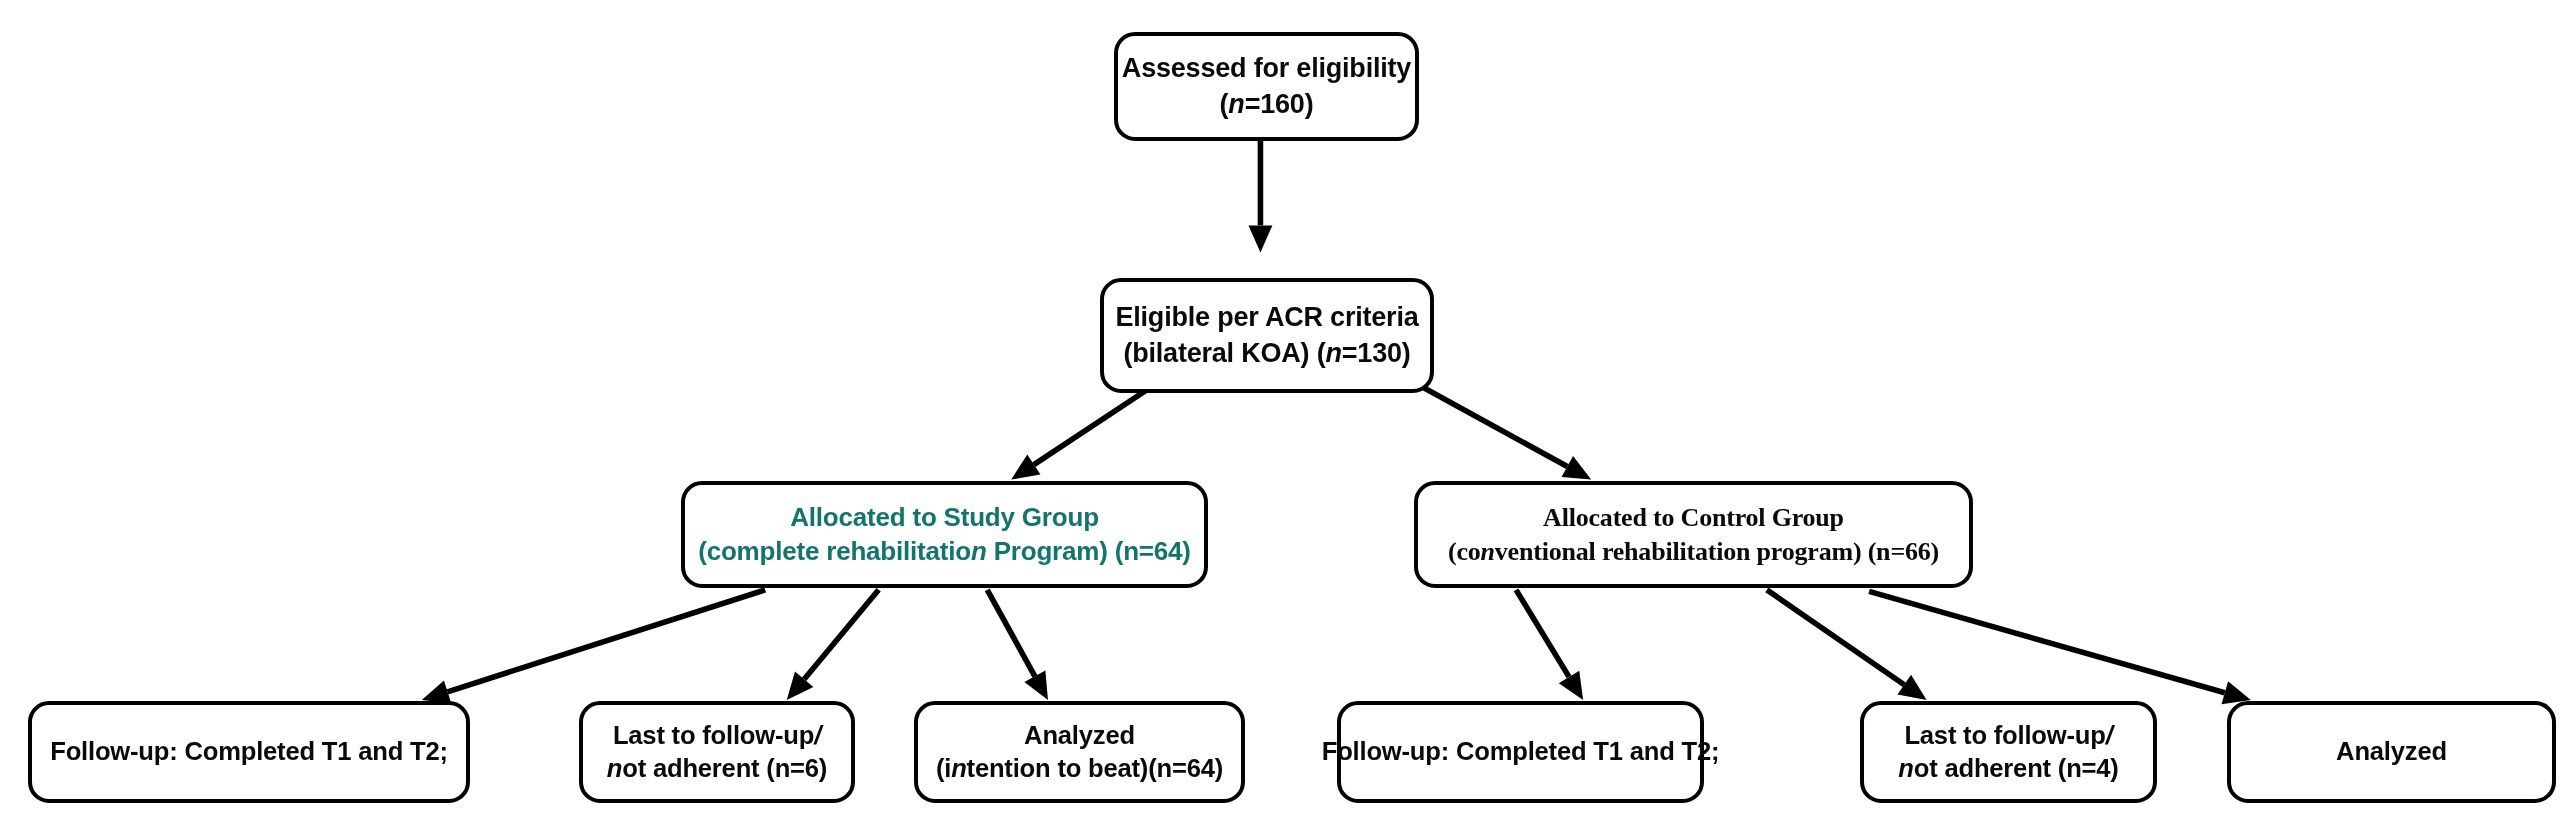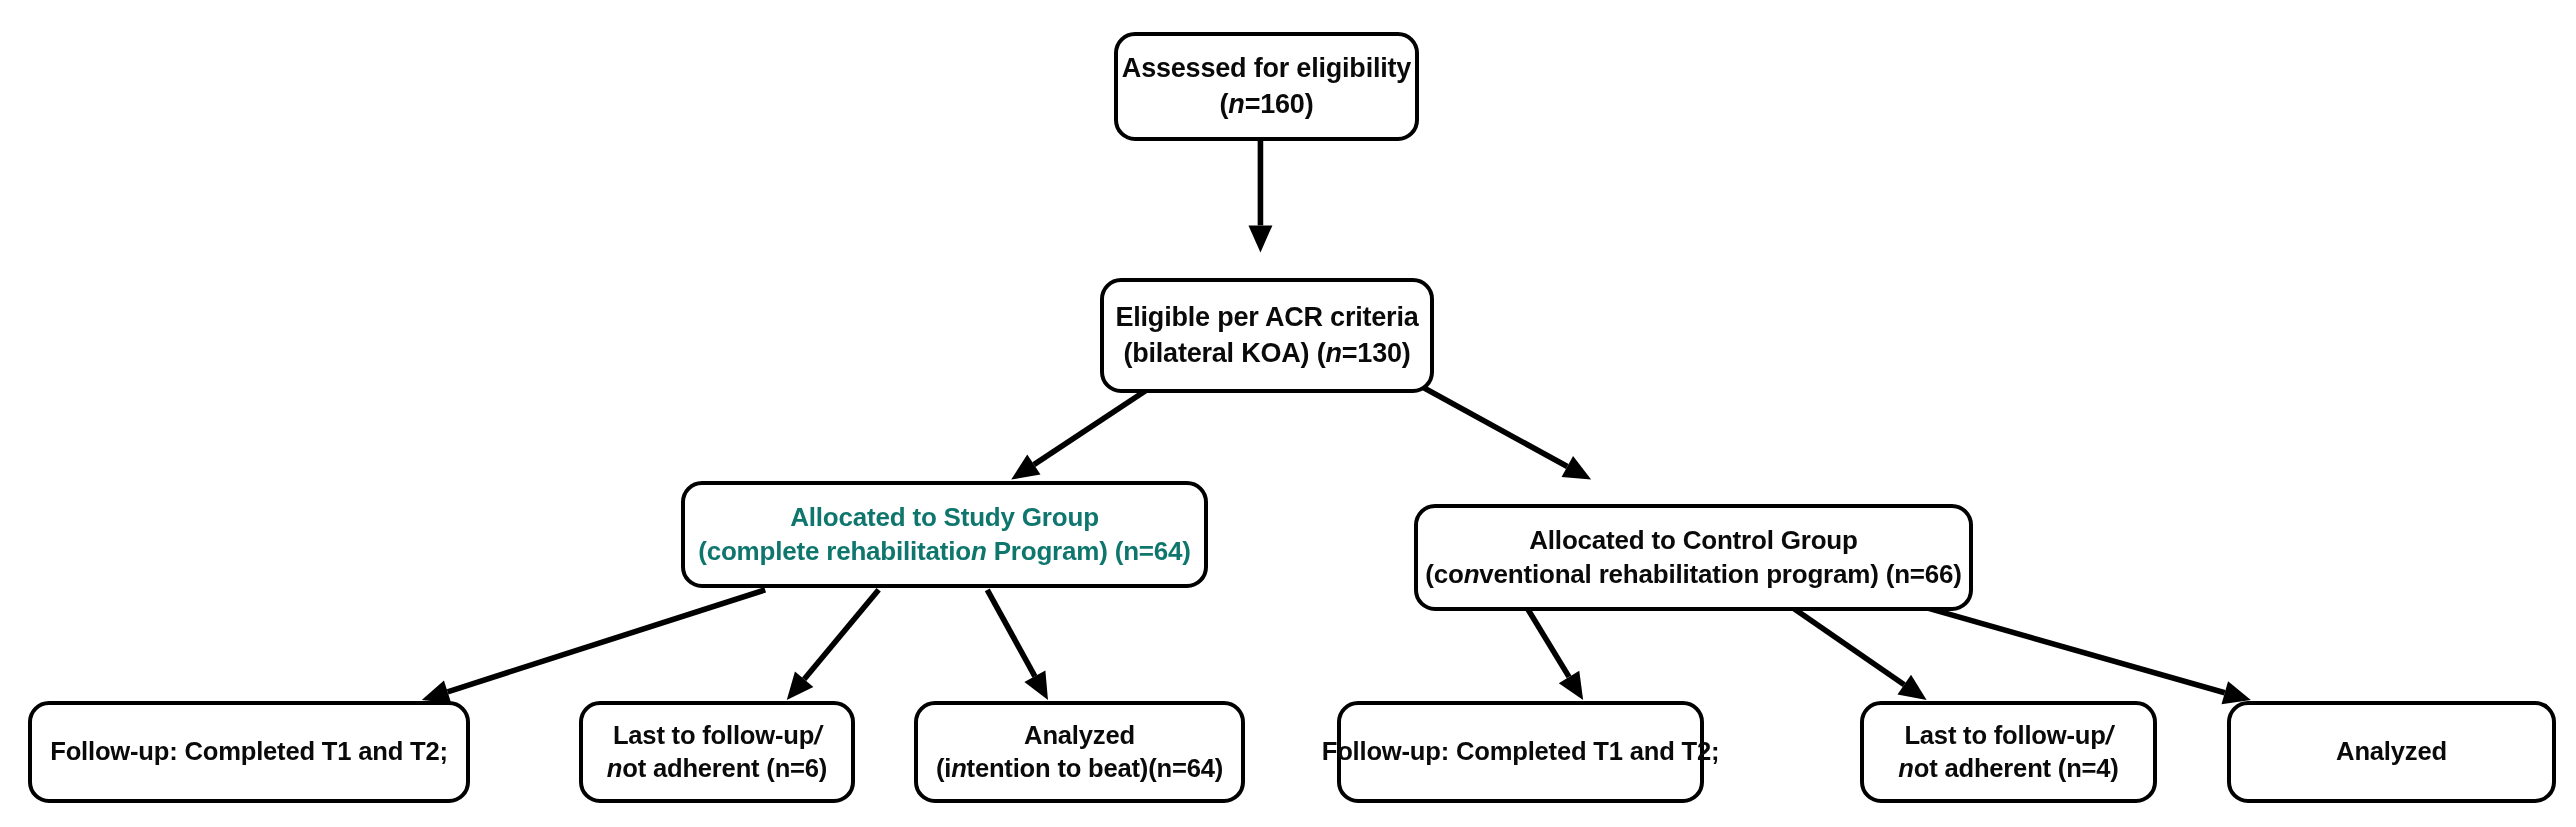--- a/index.html
+++ b/index.html
@@ -100,21 +100,21 @@
         <span class="flow-line">(<em>n</em>=160)</span>
       </div>
       <div class="flow-box" style="left: 1100px; top: 254px; width: 334px; height: 115px; font-size: 27px; border-color: rgb(0, 0, 0); background: rgb(255, 255, 255); color: rgb(10, 10, 10); margin-top: 24px;">
         <span class="flow-line">Eligible per ACR criteria</span>
         <span class="flow-line">(bilateral KOA) (<em>n</em>=130)</span>
       </div>
       <div class="flow-box" style="left: 681px; top: 481px; width: 527px; height: 107px; font-size: 26px; border-color: rgb(0, 0, 0); background: rgb(255, 255, 255); color: #0f766e;">
         <span class="flow-line">Allocated to Study Group</span>
         <span class="flow-line">(complete rehabilitatio<em>n</em> Program) (n=64)</span>
       </div>
-      <div class="flow-box" style="left: 1414px; top: 504px; width: 559px; height: 107px; font-size: 26px; border-color: rgb(0, 0, 0); background: rgb(255, 255, 255); color: rgb(10, 10, 10);">
+      <div class="flow-box" style="left: 1414px; top: 481px; width: 559px; height: 107px; font-size: 26px; border-color: rgb(0, 0, 0); background: rgb(255, 255, 255); color: rgb(10, 10, 10); font-family: Liberation Serif, serif;">
         <span class="flow-line">Allocated to Control Group</span>
         <span class="flow-line">(co<em>n</em>ventional rehabilitation program) (n=66)</span>
       </div>
       <div class="flow-box" style="left: 28px; top: 701px; width: 442px; height: 102px; font-size: 25.6px; border-color: rgb(0, 0, 0); background: rgb(255, 255, 255); color: rgb(10, 10, 10);">
         <span class="flow-line">Follow-up: Completed T1 and T2;</span>
       </div>
       <div class="flow-box" style="left: 579px; top: 701px; width: 276px; height: 102px; font-size: 25.6px; border-color: rgb(0, 0, 0); background: rgb(255, 255, 255); color: rgb(10, 10, 10);">
         <span class="flow-line">Last to follow-up<em>/</em></span>
         <span class="flow-line"><em>n</em>ot adherent (n=6)</span>
       </div>

